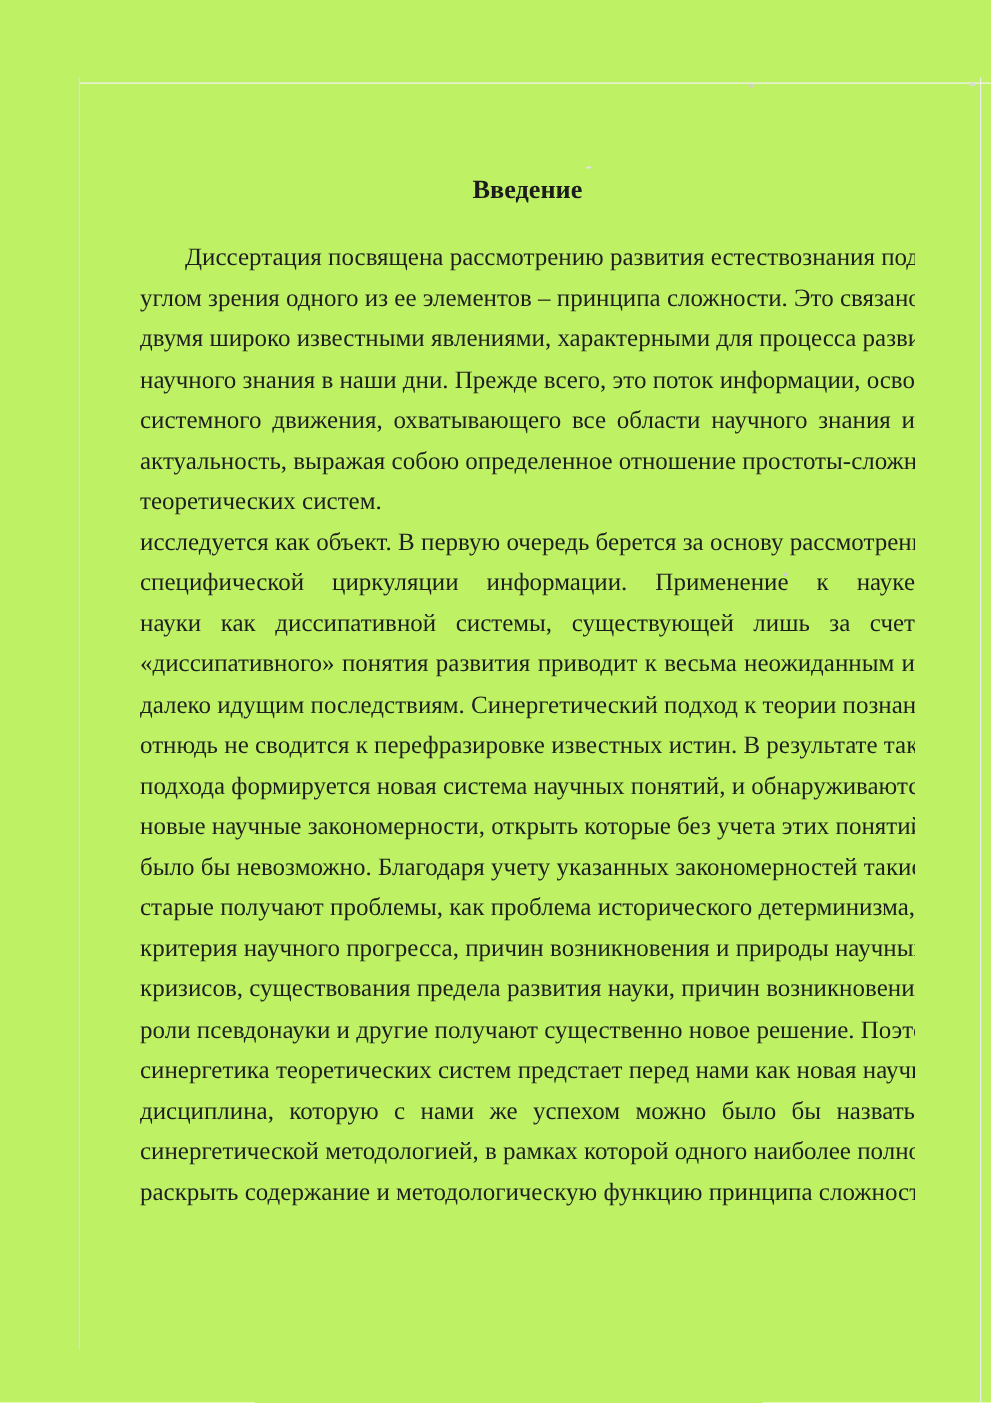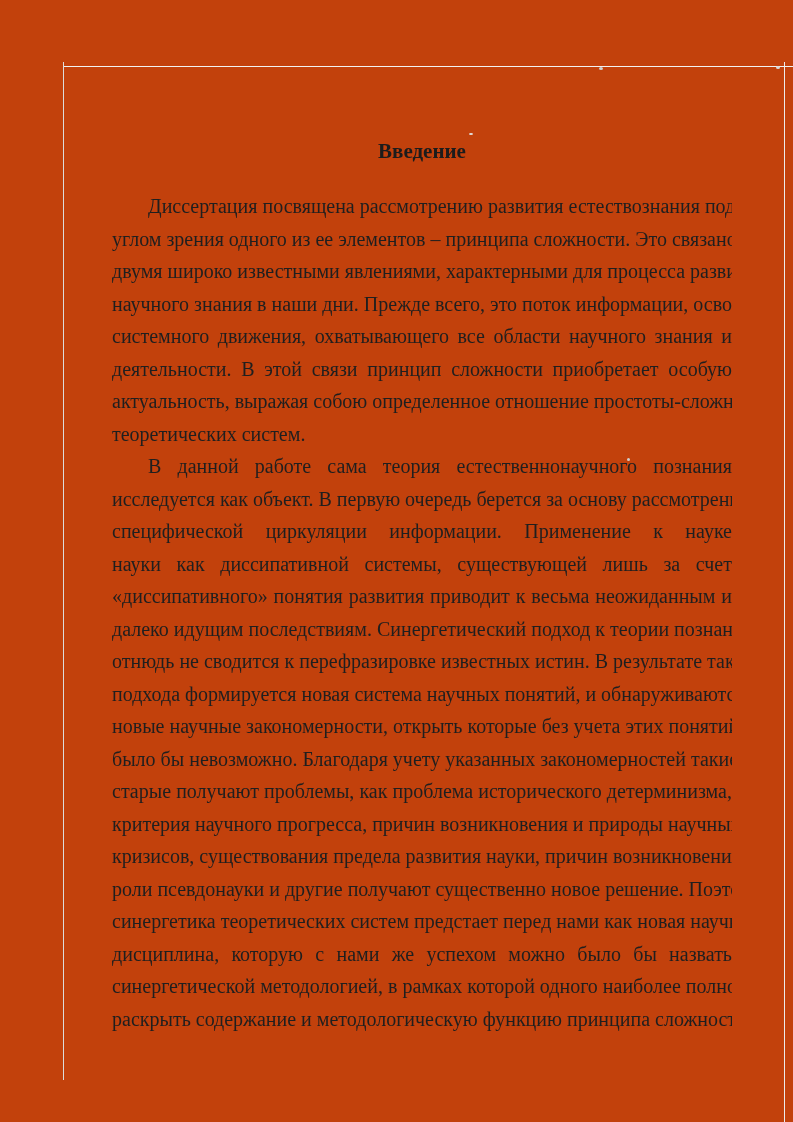--- a/index.html
+++ b/index.html
@@ -4,21 +4,21 @@
 <style>
   html, body {
     margin: 0;
     padding: 0;
     background: #ffffff;
   }
   .sheet {
     position: relative;
     width: 793px;
     height: 1122px;
-    background: #c2410c;
+    background: #bef264;
     overflow: hidden;
     font-family: "Liberation Serif", "DejaVu Serif", serif;
   }
   
   .scan-edge-left {
     position: absolute;
     left: 63px;
     top: 62px;
     width: 1px;
     height: 1018px;
@@ -94,24 +94,22 @@
   <div class="speck speck-4"></div>
 
   <h1 class="doc-title">Введение</h1>
 
   <div class="text-block" id="text-block" style="color: rgb(31, 31, 31);">
       <div class="line para-start">Диссертация посвящена рассмотрению развития естествознания под</div>
       <div class="line">углом зрения одного из ее элементов – принципа сложности. Это связано с</div>
       <div class="line">двумя широко известными явлениями, характерными для процесса развития</div>
       <div class="line">научного знания в наши дни. Прежде всего, это поток информации, освоение</div>
       <div class="line">системного движения, охватывающего все области научного знания и</div>
-      <div class="line">деятельности. В этой связи принцип сложности приобретает особую</div>
       <div class="line">актуальность, выражая собою определенное отношение простоты-сложности</div>
       <div class="line para-end">теоретических систем.</div>
-      <div class="line para-start">В данной работе сама теория естественнонаучного познания</div>
       <div class="line">исследуется как объект. В первую очередь берется за основу рассмотрение</div>
       <div class="line">специфической циркуляции информации. Применение к науке</div>
       <div class="line">науки как диссипативной системы, существующей лишь за счет</div>
       <div class="line">«диссипативного» понятия развития приводит к весьма неожиданным и</div>
       <div class="line">далеко идущим последствиям. Синергетический подход к теории познания</div>
       <div class="line">отнюдь не сводится к перефразировке известных истин. В результате такого</div>
       <div class="line">подхода формируется новая система научных понятий, и обнаруживаются</div>
       <div class="line">новые научные закономерности, открыть которые без учета этих понятий</div>
       <div class="line">было бы невозможно. Благодаря учету указанных закономерностей такие</div>
       <div class="line">старые получают проблемы, как проблема исторического детерминизма,</div>

